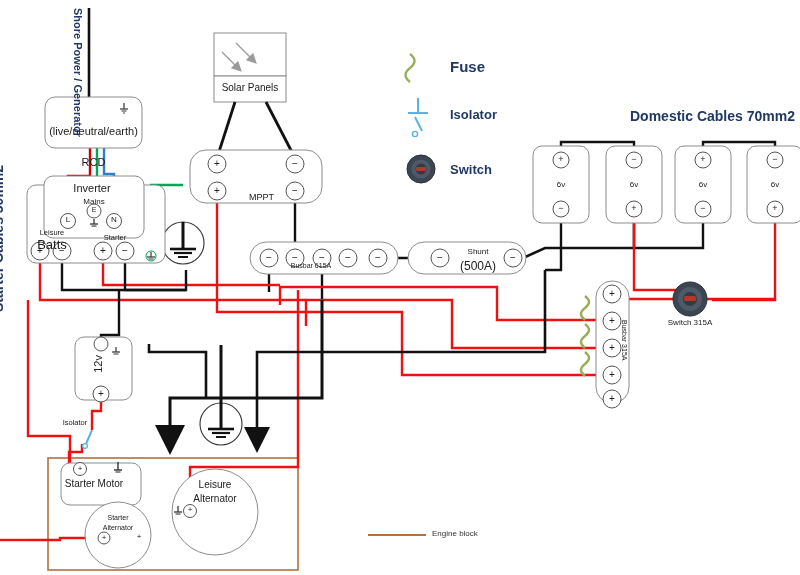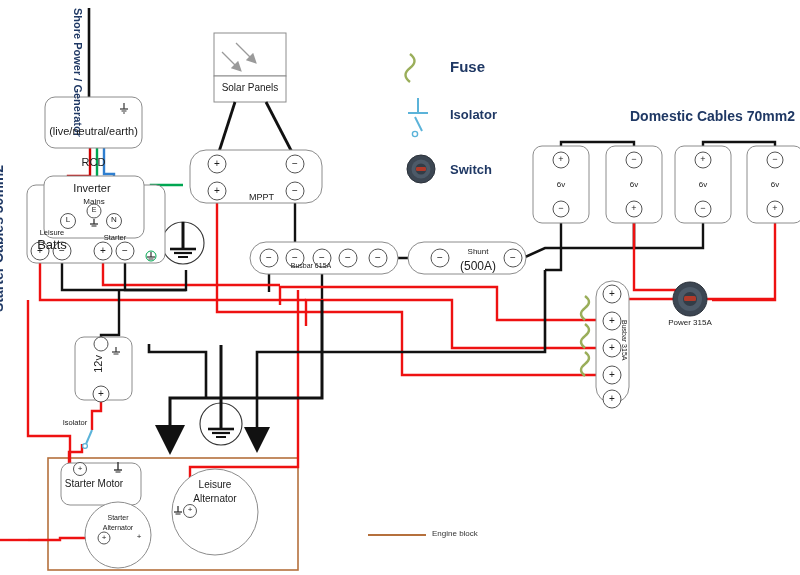--- a/index.html
+++ b/index.html
@@ -343,21 +343,21 @@
   <div class="compLbl" style="left:433px;top:252px;width:14px;font-size:10px;">−</div>
   <div class="compLbl" style="left:506px;top:252px;width:14px;font-size:10px;">−</div>
 
   <div class="compLbl" style="left:621px;top:320px;font-size:7px;writing-mode:vertical-rl;">Busbar 315A</div>
   <div class="compLbl" style="left:605px;top:288px;width:14px;font-size:10px;">+</div>
   <div class="compLbl" style="left:605px;top:315px;width:14px;font-size:10px;">+</div>
   <div class="compLbl" style="left:605px;top:342px;width:14px;font-size:10px;">+</div>
   <div class="compLbl" style="left:605px;top:369px;width:14px;font-size:10px;">+</div>
   <div class="compLbl" style="left:605px;top:393px;width:14px;font-size:10px;">+</div>
 
-  <div class="compLbl" style="left:655px;top:318px;width:70px;font-size:8px;">Power 315A</div>
+  <div class="compLbl" style="left:655px;top:318px;width:70px;font-size:8px;">Switch 315A</div>
 
   <div class="compLbl" style="left:533px;top:180px;width:56px;font-size:8px;">6v</div>
   <div class="compLbl" style="left:554px;top:154px;width:14px;font-size:9px;">+</div>
   <div class="compLbl" style="left:554px;top:203px;width:14px;font-size:9px;">−</div>
 
   <div class="compLbl" style="left:606px;top:180px;width:56px;font-size:8px;">6v</div>
   <div class="compLbl" style="left:627px;top:154px;width:14px;font-size:9px;">−</div>
   <div class="compLbl" style="left:627px;top:203px;width:14px;font-size:9px;">+</div>
 
   <div class="compLbl" style="left:675px;top:180px;width:56px;font-size:8px;">6v</div>

